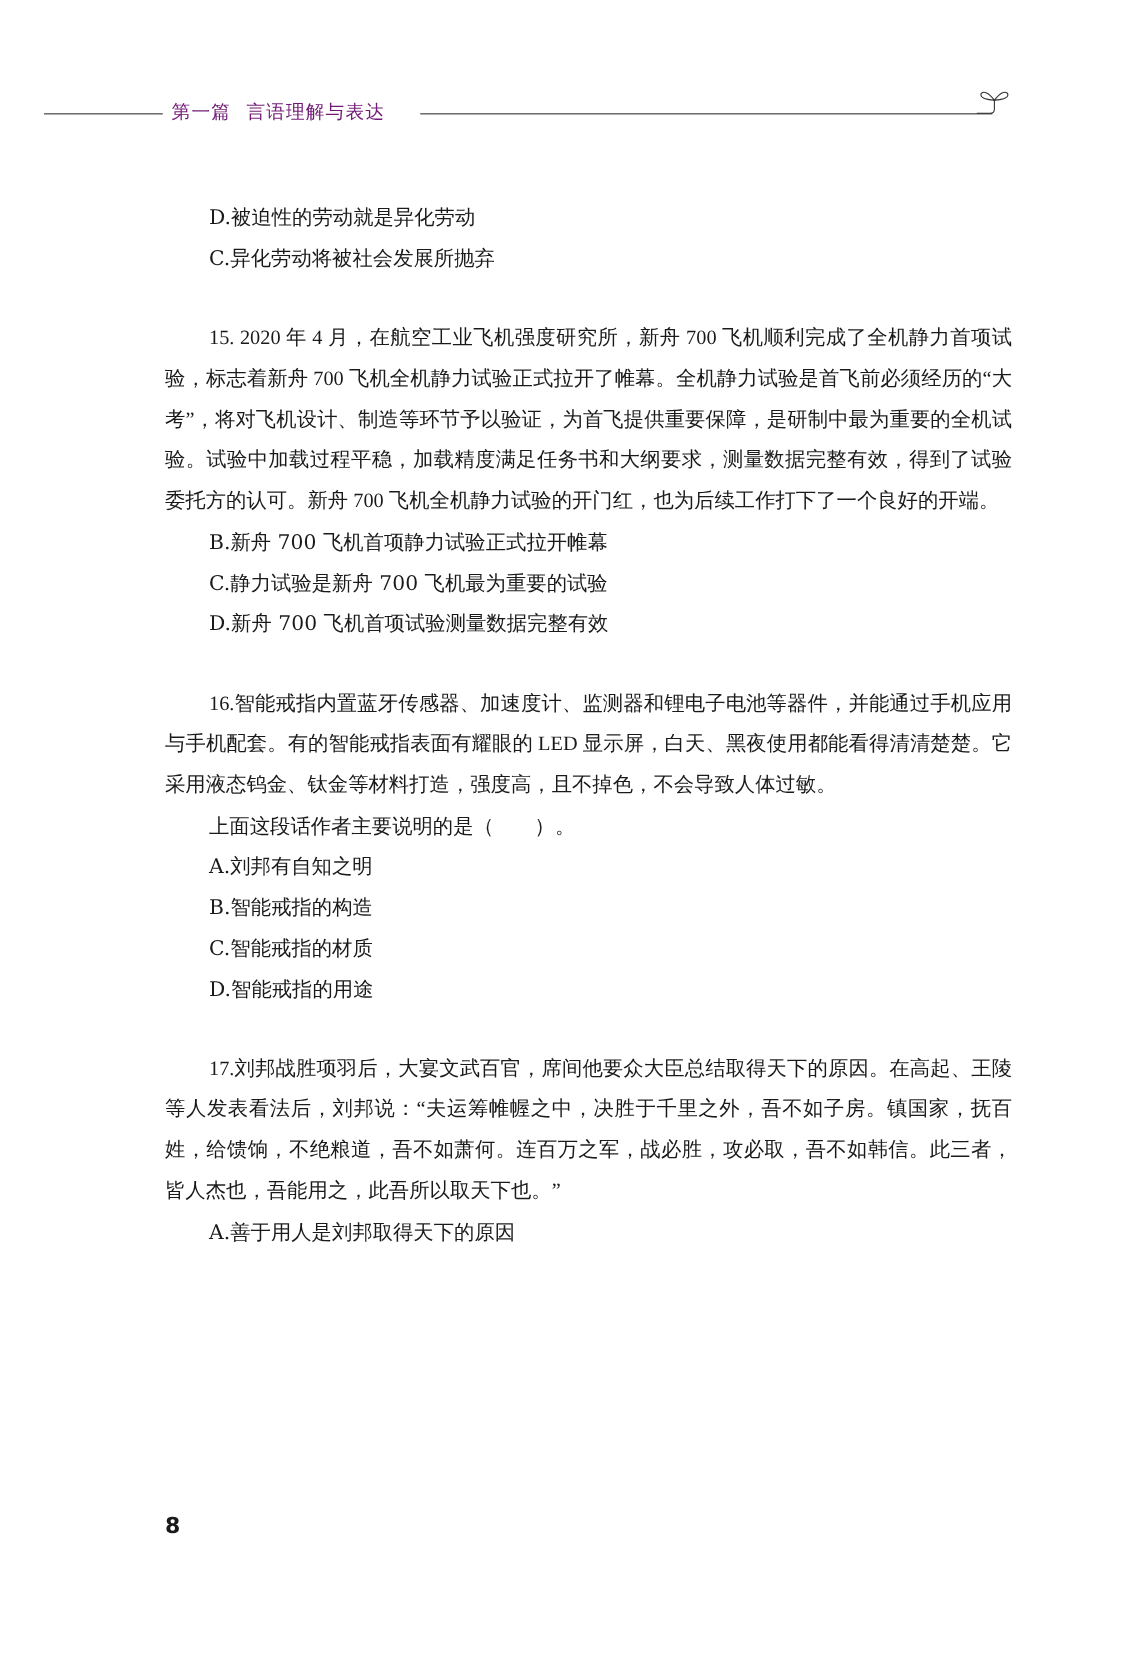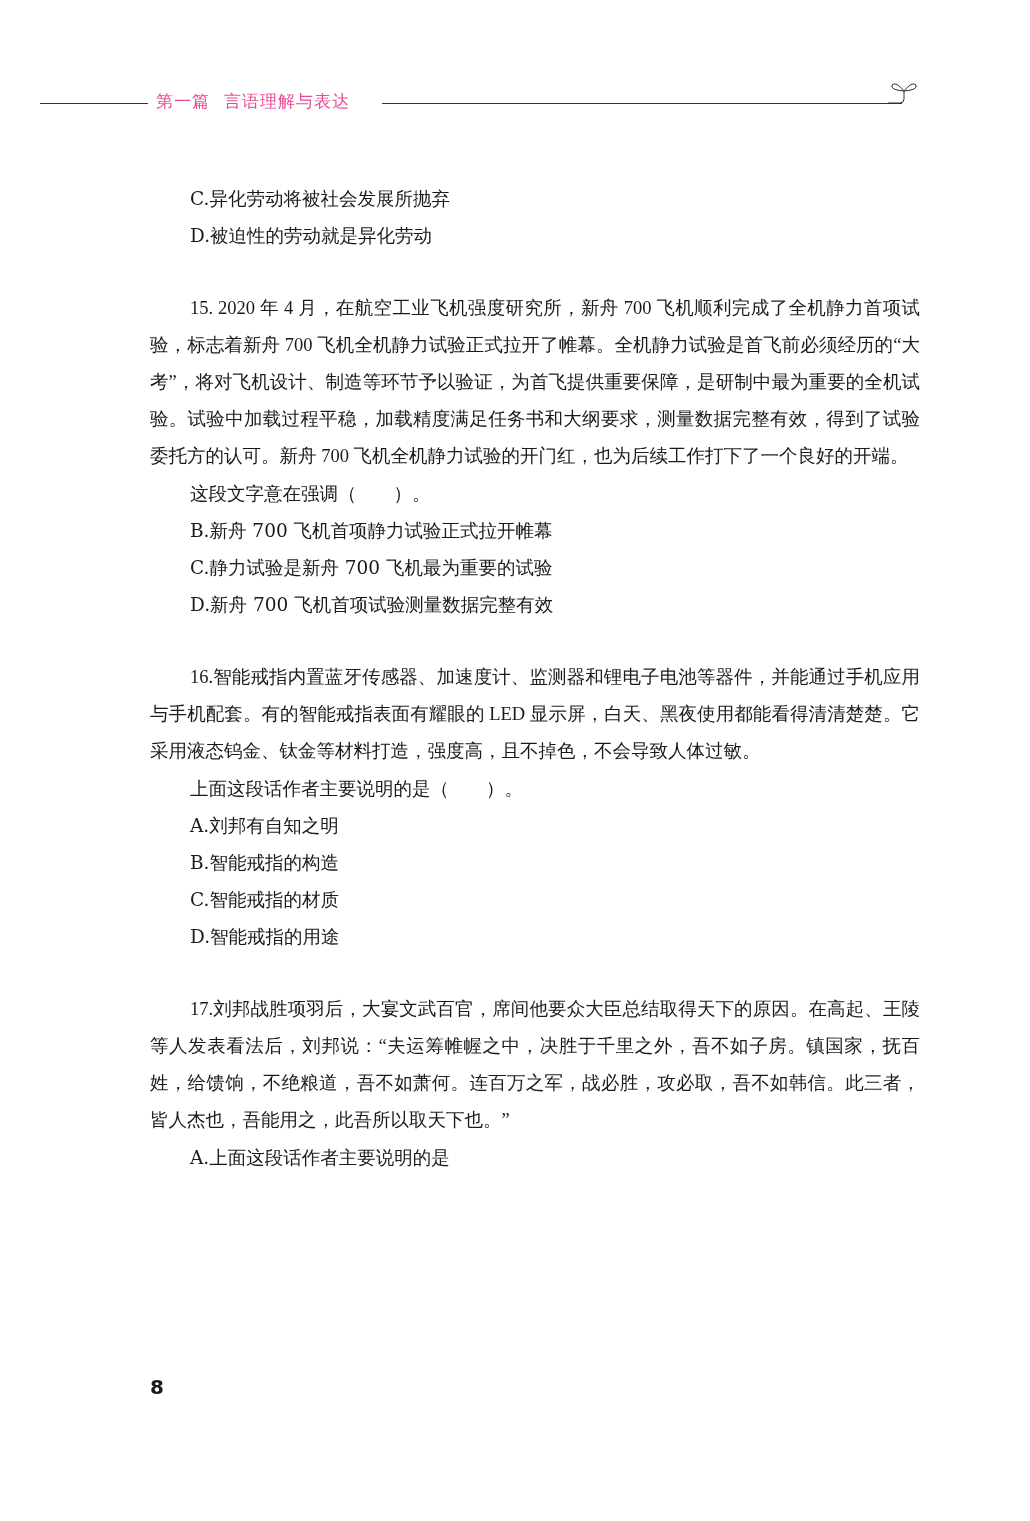--- a/index.html
+++ b/index.html
@@ -3,21 +3,21 @@
 <meta charset="utf-8">
 <style>
   html, body { margin: 0; padding: 0; }
   body {
     width: 1030px; height: 1521px; background: #ffffff; position: relative;
     font-family: "DejaVu Serif", "Liberation Serif", serif; color: #1a1a1a;
     overflow: hidden;
   }
   .header { position: absolute; top: 84px; left: 0; width: 1030px; height: 40px; }
   .header .line-left { position: absolute; left: 40px; top: 19px; width: 108px; border-top: 1px solid #333; }
-  .header .title { position: absolute; left: 156px; top: 6px; font-size: 17px; font-family: "DejaVu Sans", sans-serif; letter-spacing: 1px; color: #ec4899; white-space: nowrap; }
+  .header .title { position: absolute; left: 156px; top: 6px; font-size: 17px; font-family: "DejaVu Sans", sans-serif; letter-spacing: 1px; color: #701a75; white-space: nowrap; }
   .header .title .part { margin-right: 14px; }
   .header .line-right { position: absolute; left: 382px; top: 19px; width: 520px; border-top: 1px solid #333; }
   .header .sprout { position: absolute; left: 886px; top: -6px; width: 40px; height: 30px; }
   .content { position: absolute; left: 150px; top: 180px; width: 770px; font-size: 18.5px; line-height: 37px; }
   .opt { padding-left: 40px; white-space: nowrap; }
   .para { text-indent: 40px; text-align: justify; margin: 0; font-family: Liberation Serif, serif; }
   .stem { padding-left: 40px; white-space: nowrap; }
   .gap { height: 36px; }
   .page-number { position: absolute; left: 150px; top: 1375px; font-size: 20px; font-weight: bold; font-family: "DejaVu Sans", sans-serif; }
 </style>
@@ -31,45 +31,44 @@
   </div>
   <div class="line-right"></div>
   <svg class="sprout" viewBox="0 0 40 30">
     <path d="M2 25 L14 25 Q18 25 18 21 L18 13" fill="none" stroke="#333" stroke-width="1"></path>
     <path d="M18 13 Q10 3 6 7 Q4 12 18 13 Z" fill="none" stroke="#333" stroke-width="1"></path>
     <path d="M18 13 Q26 3 30 7 Q32 12 18 13 Z" fill="none" stroke="#333" stroke-width="1"></path>
   </svg>
 </div>
 
 <div class="content">
+  <div class="opt"><span>D.</span><span>被迫性的劳动就是异化劳动</span></div>
   <div class="opt"><span>C.</span><span>异化劳动将被社会发展所抛弃</span></div>
-  <div class="opt"><span>D.</span><span>被迫性的劳动就是异化劳动</span></div>
 
   <div class="gap"></div>
 
   <div>
     <p class="para"><span>15.</span><span> </span><span>2020 年 4 月，在航空工业飞机强度研究所，新舟 700 飞机顺利完成了全机静力首项试验，标志着新舟 700 飞机全机静力试验正式拉开了帷幕。全机静力试验是首飞前必须经历的“大考”，将对飞机设计、制造等环节予以验证，为首飞提供重要保障，是研制中最为重要的全机试验。试验中加载过程平稳，加载精度满足任务书和大纲要求，测量数据完整有效，得到了试验委托方的认可。新舟 700 飞机全机静力试验的开门红，也为后续工作打下了一个良好的开端。</span></p>
-    <div class="stem">这段文字意在强调（　　）。</div>
     <div class="opt"><span>B.</span><span>新舟 700 飞机首项静力试验正式拉开帷幕</span></div>
     <div class="opt"><span>C.</span><span>静力试验是新舟 700 飞机最为重要的试验</span></div>
     <div class="opt"><span>D.</span><span>新舟 700 飞机首项试验测量数据完整有效</span></div>
   </div>
 
   <div class="gap"></div>
 
   <div>
     <p class="para"><span>16.</span><span>智能戒指内置蓝牙传感器、加速度计、监测器和锂电子电池等器件，并能通过手机应用与手机配套。有的智能戒指表面有耀眼的 LED 显示屏，白天、黑夜使用都能看得清清楚楚。它采用液态钨金、钛金等材料打造，强度高，且不掉色，不会导致人体过敏。</span></p>
     <div class="stem">上面这段话作者主要说明的是（　　）。</div>
     <div class="opt"><span>A.</span><span>刘邦有自知之明</span></div>
     <div class="opt"><span>B.</span><span>智能戒指的构造</span></div>
     <div class="opt"><span>C.</span><span>智能戒指的材质</span></div>
     <div class="opt"><span>D.</span><span>智能戒指的用途</span></div>
   </div>
 
   <div class="gap"></div>
 
   <div>
     <p class="para"><span>17.</span><span>刘邦战胜项羽后，大宴文武百官，席间他要众大臣总结取得天下的原因。在高起、王陵等人发表看法后，刘邦说：“夫运筹帷幄之中，决胜于千里之外，吾不如子房。镇国家，抚百姓，给馈饷，不绝粮道，吾不如萧何。连百万之军，战必胜，攻必取，吾不如韩信。此三者，皆人杰也，吾能用之，此吾所以取天下也。”</span></p>
-    <div class="opt"><span>A.</span><span>上面这段话作者主要说明的是</span></div>
+    <div class="opt"><span>A.</span><span>善于用人是刘邦取得天下的原因</span></div>
   </div>
 </div>
 
 <div class="page-number">8</div>
 
 </body></html>

